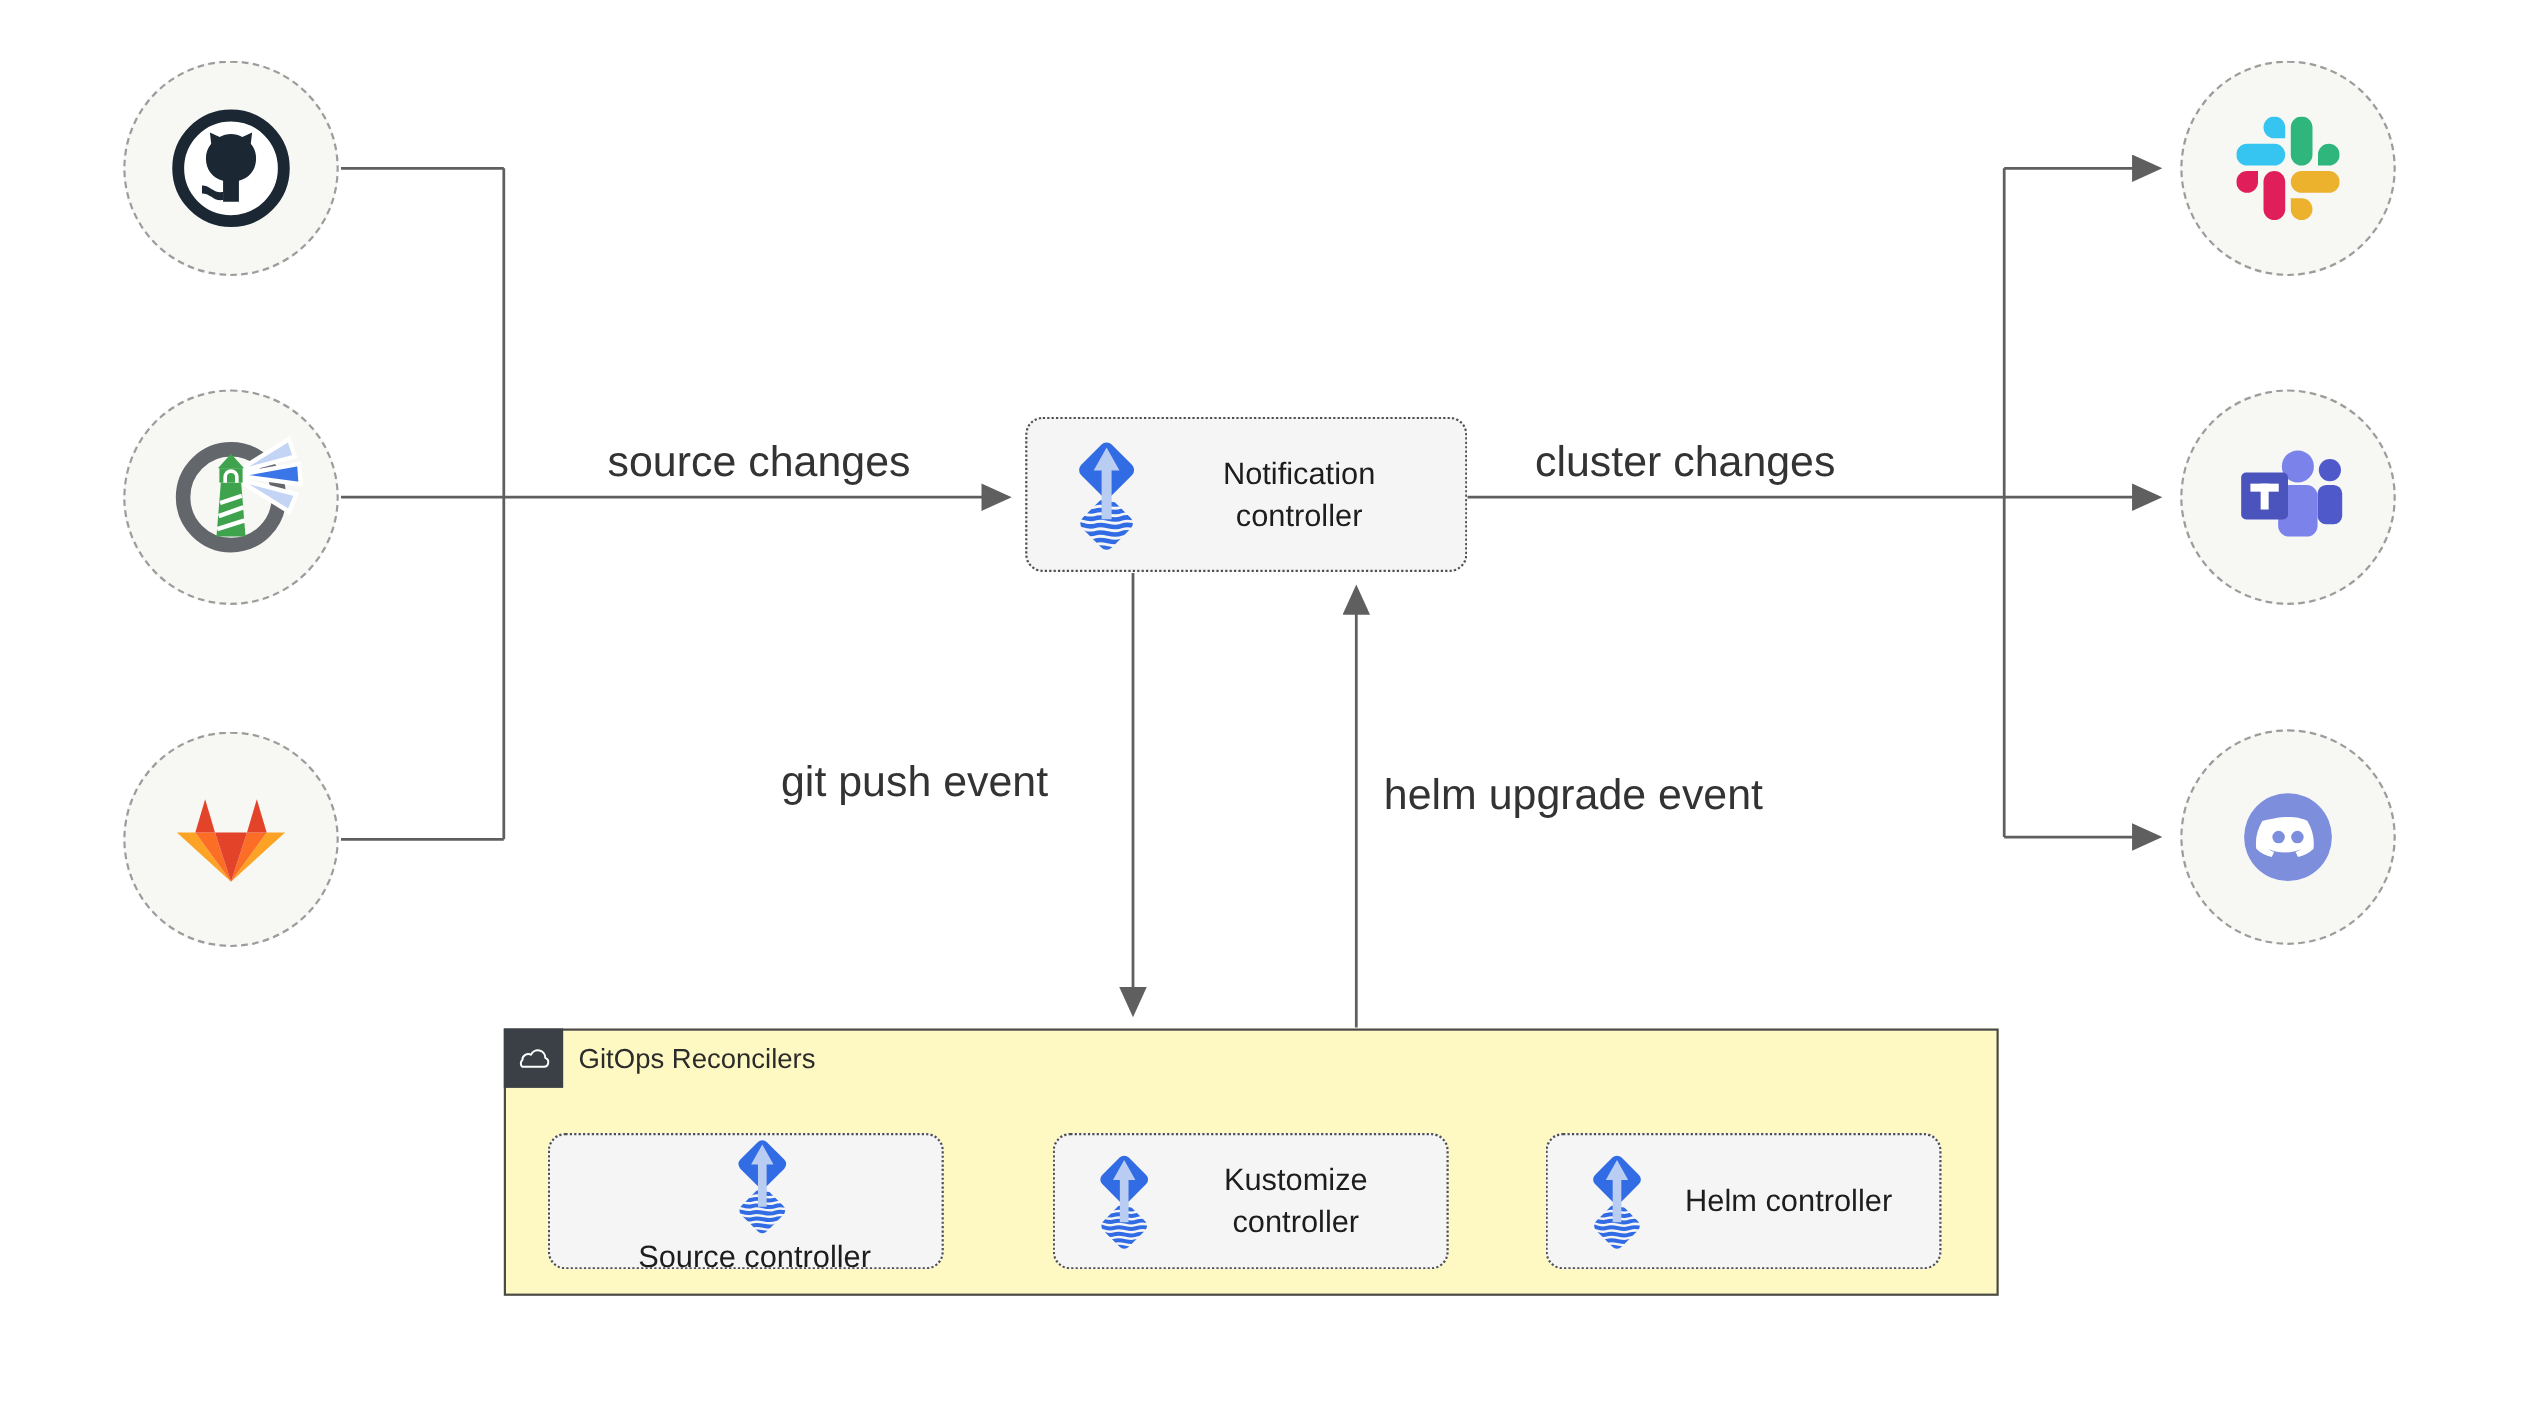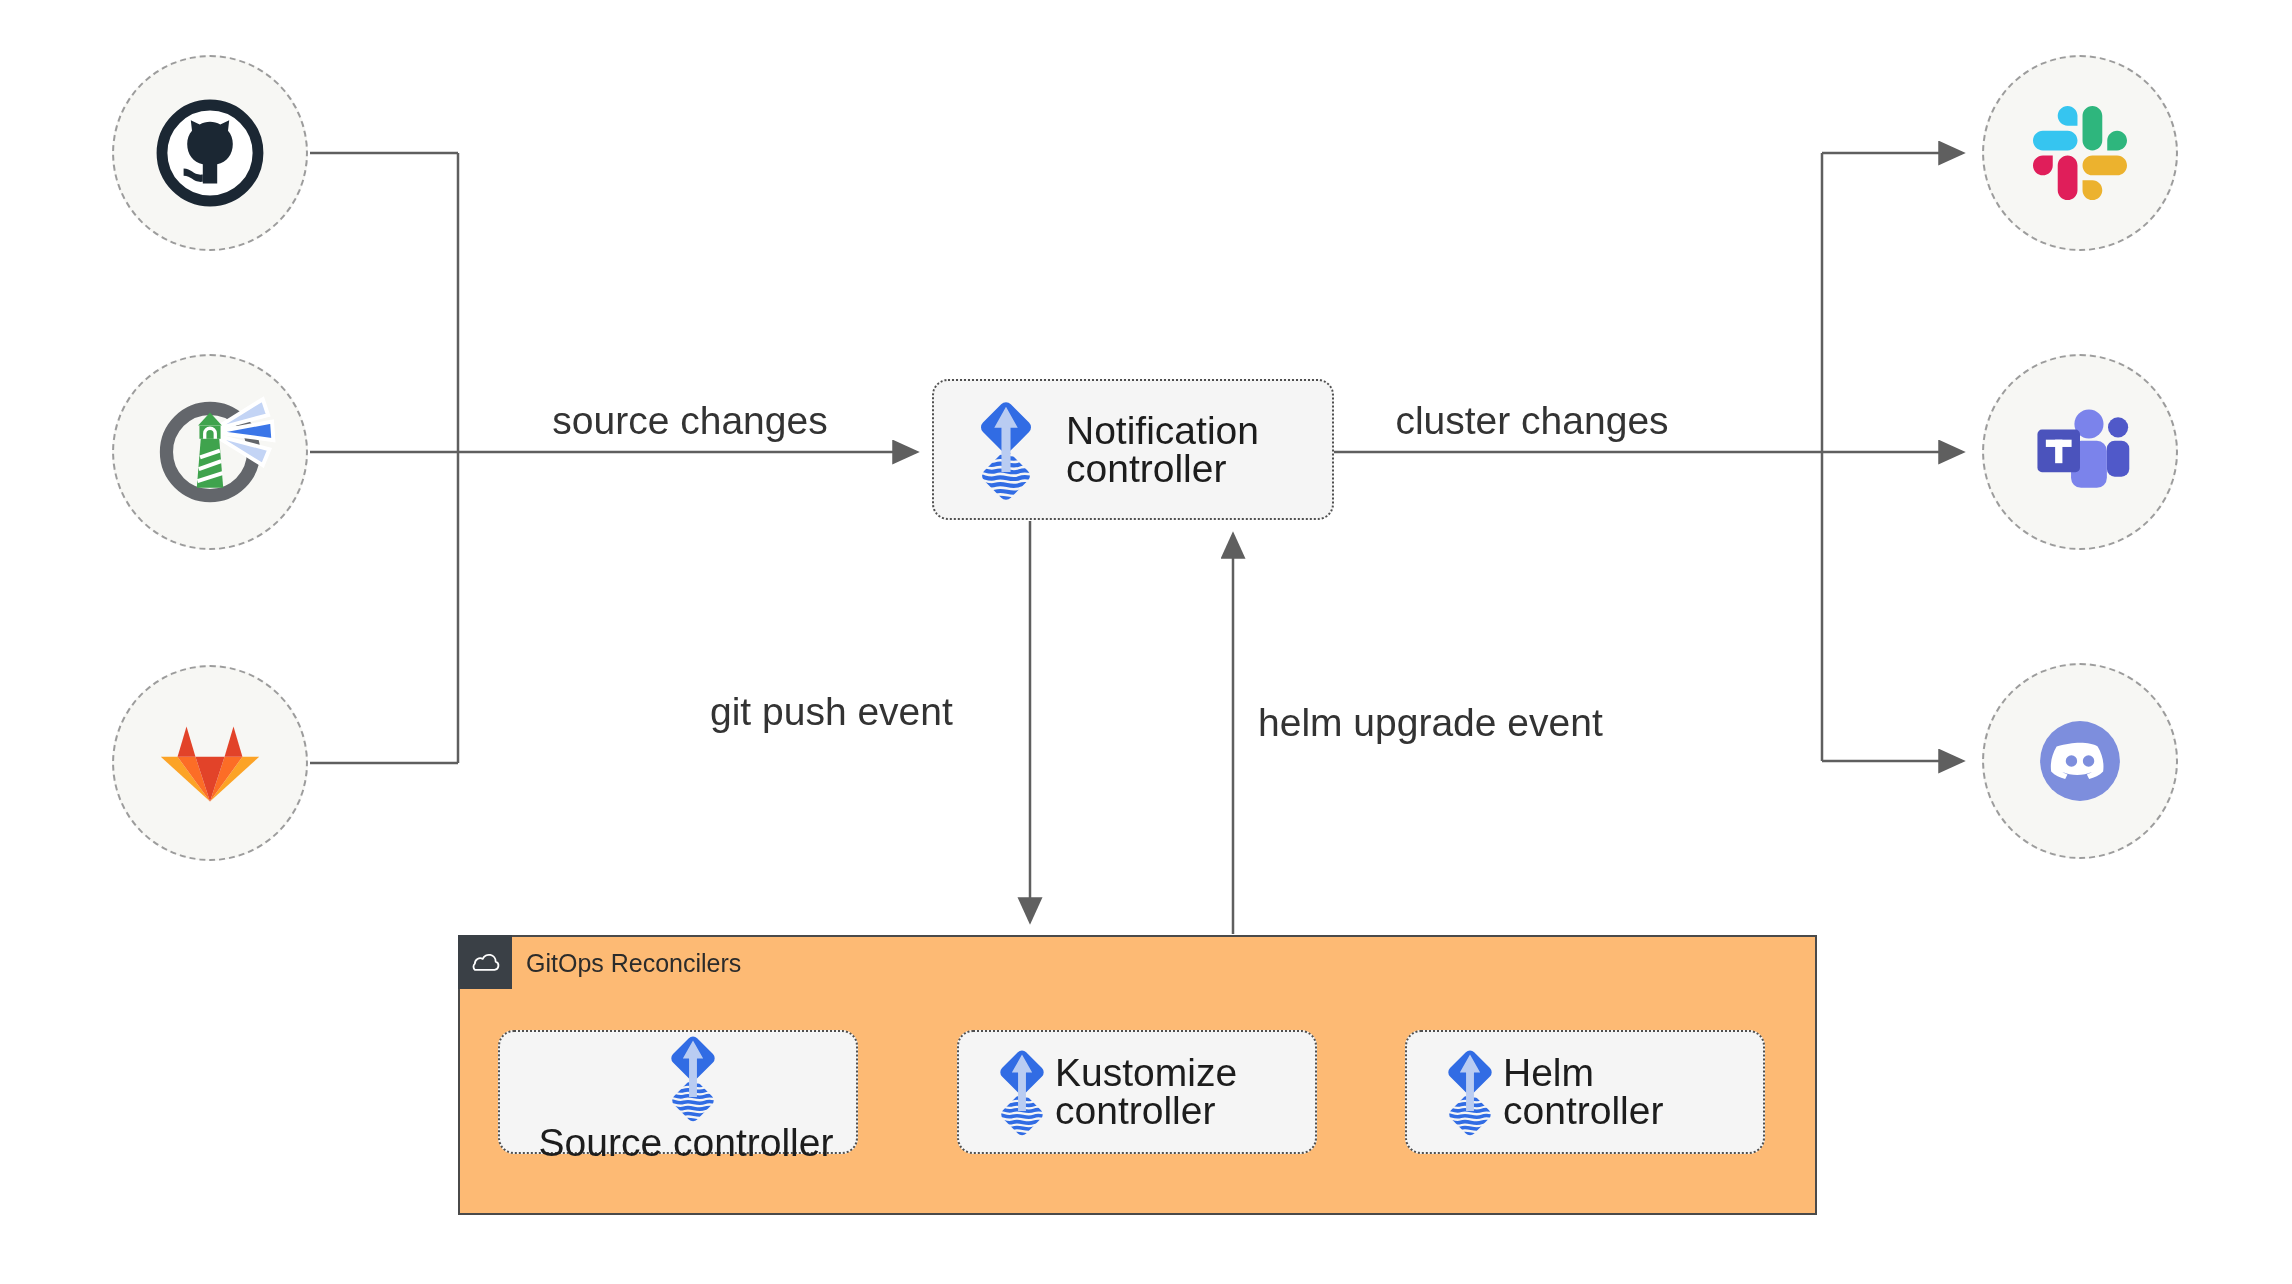--- a/index.html
+++ b/index.html
@@ -10,28 +10,28 @@
     position:absolute;width:196px;height:196px;border-radius:50%;
     background:#f7f7f4;border:2px dashed #9c9c9c;
     display:flex;align-items:center;justify-content:center;box-sizing:border-box;
   }
   .ctrl-box{
     position:absolute;background:#f5f5f5;border:2px dotted #4f4f4f;border-radius:16px;
     display:flex;align-items:center;box-sizing:border-box;
   }
   .ctrl-box .flux-wrap{flex:0 0 auto;display:flex;align-items:center;}
   .ctrl-label{
-    flex:1 1 auto;text-align:left;font-size:39px;line-height:38px;color:#1d1d1d;
+    flex:1 1 auto;text-align:center;font-size:28px;line-height:38px;color:#1d1d1d;
     padding-right:14px;
   }
   #notification-box{left:932px;top:379px;width:402px;height:141px;padding-left:34px;}
   #notification-box .ctrl-label{max-width:230px;margin:0 auto;}
   #container-reconcilers{
-    position:absolute;left:458px;top:935px;width:1359px;height:280px;
-    border:2px solid #4a4a4a;background:#fdba74;box-sizing:border-box;
+    position:absolute;left:458px;top:935px;width:1359px;height:243px;
+    border:2px solid #4a4a4a;background:#fef9c3;box-sizing:border-box;
   }
   #container-badge{
     position:absolute;left:-2px;top:-2px;width:54px;height:54px;background:#3a4046;
     display:flex;align-items:center;justify-content:center;
   }
   #container-title{
     position:absolute;left:66px;top:0px;height:52px;display:flex;align-items:center;
     font-size:25px;color:#2b2b2b;white-space:nowrap;
   }
   .recon-box{top:93px;width:360px;height:124px;padding-left:30px;}

